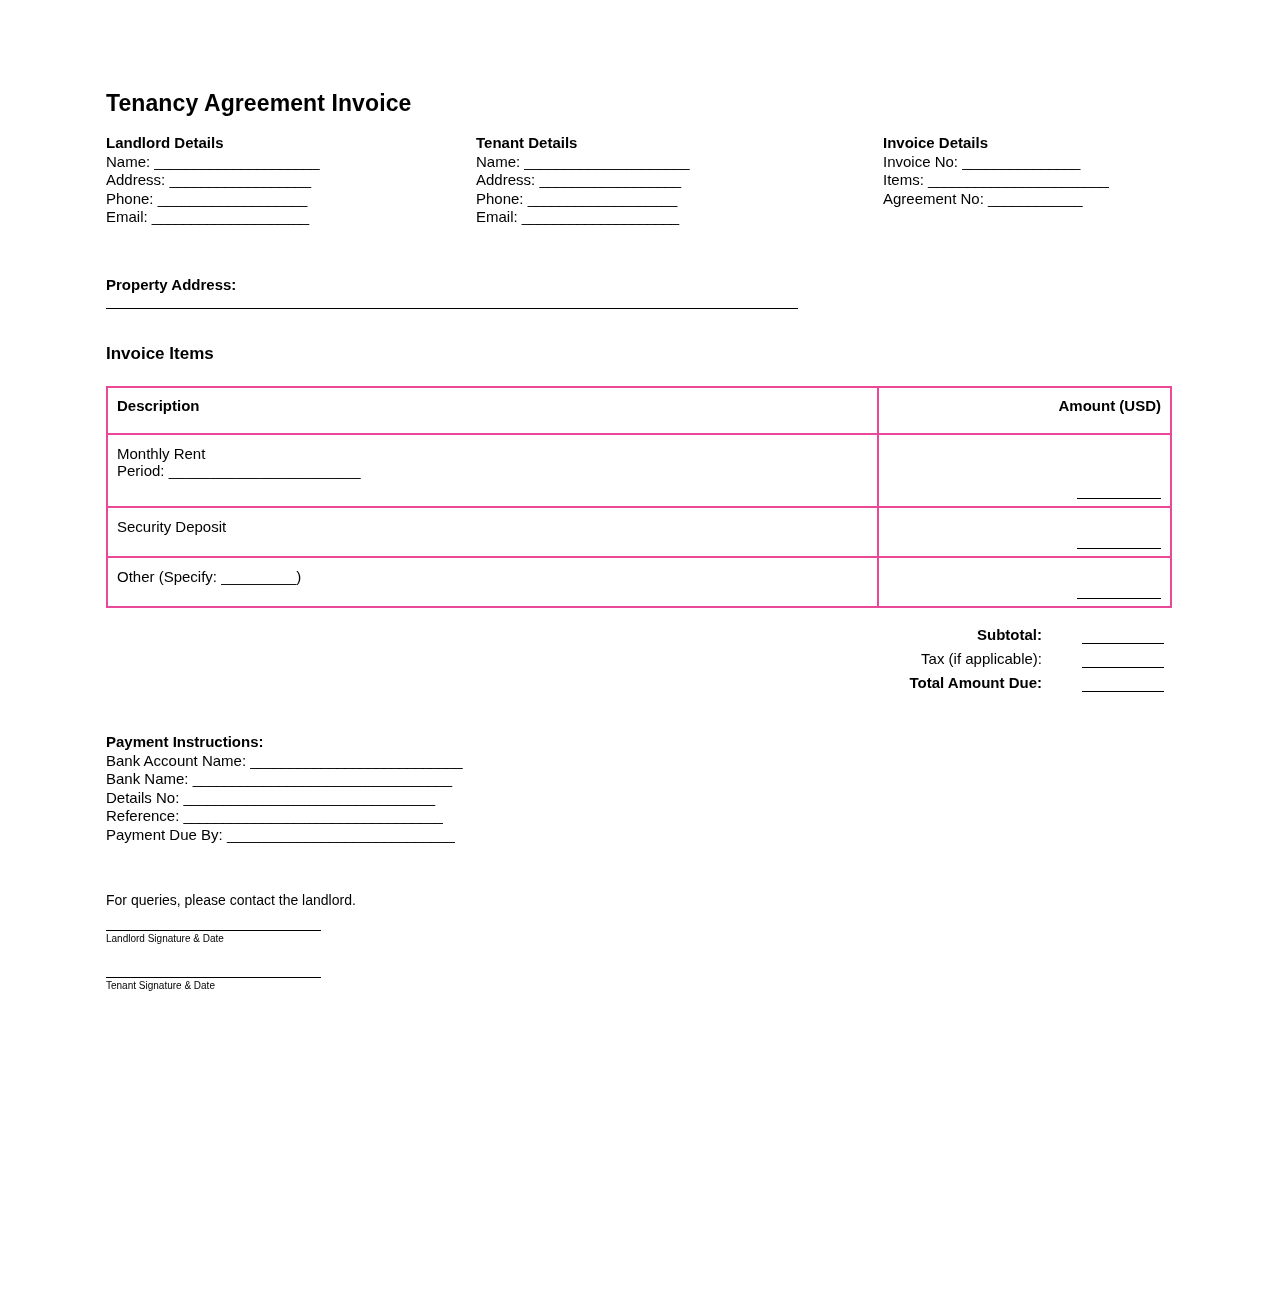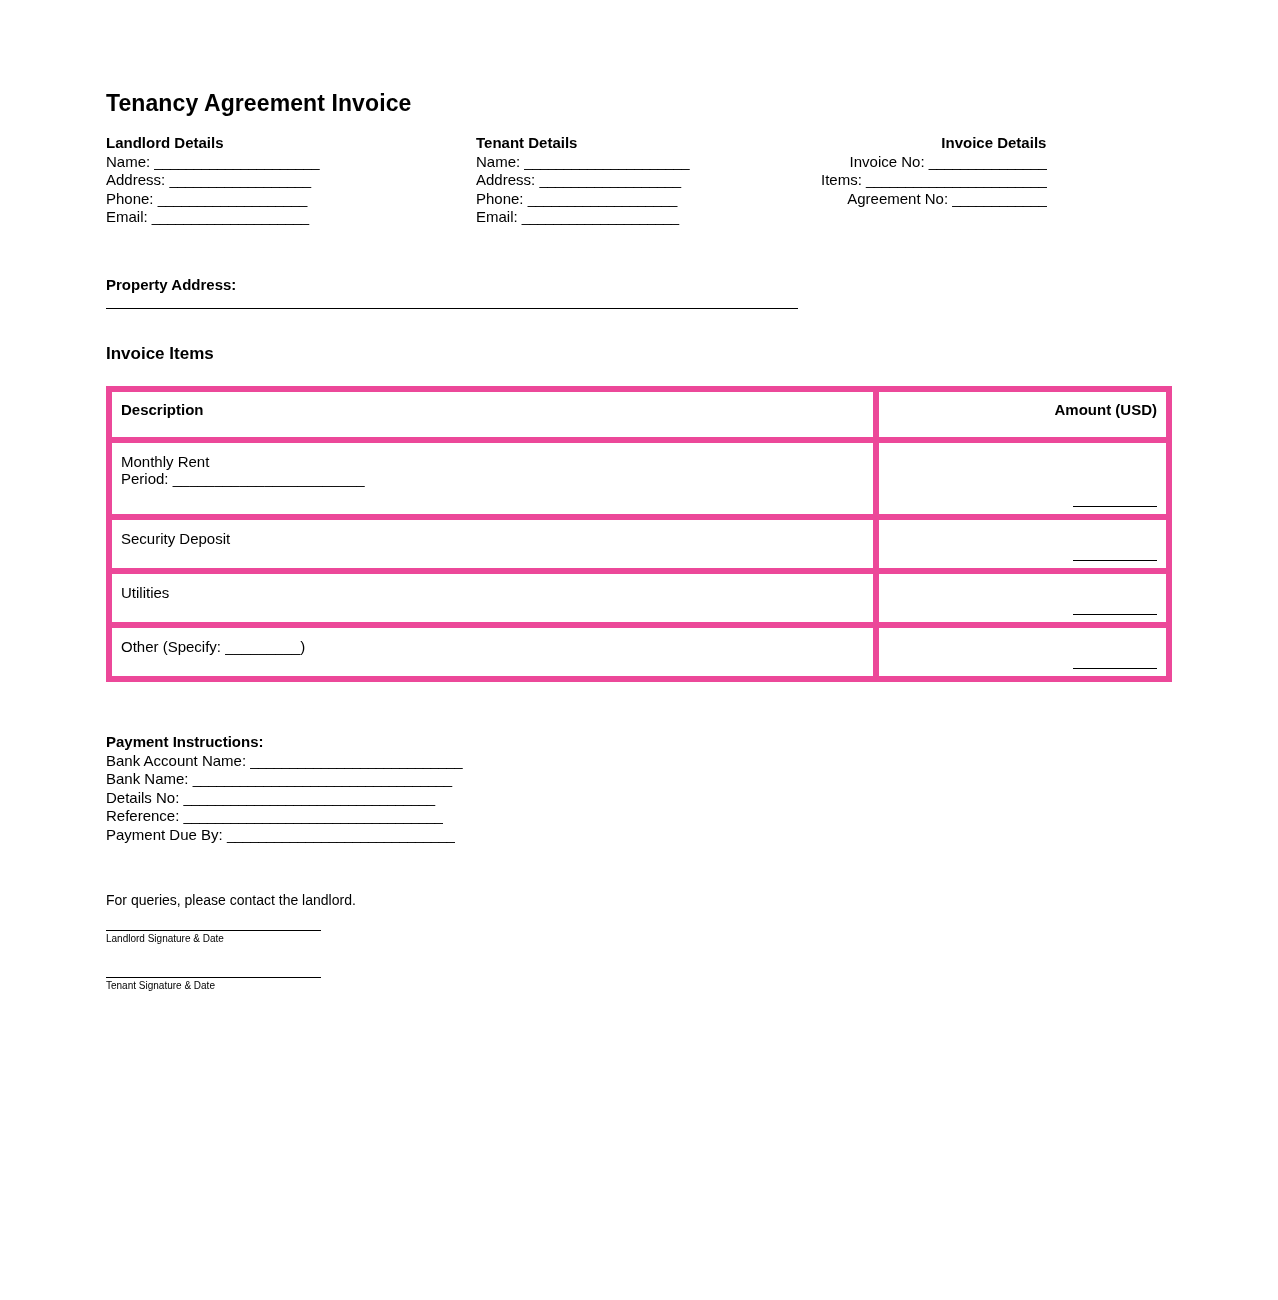--- a/index.html
+++ b/index.html
@@ -32,21 +32,21 @@
   }
 
   
   .col {
     position: absolute;
     font-size: 15px;
     line-height: 18.6px;
   }
   .col-landlord { left: 106px; top: 134px; }
   .col-tenant   { left: 476px; top: 134px; }
-  .col-invoice  { left: 821px; top: 134px; text-align: right; }
+  .col-invoice  { left: 883px; top: 134px; }
   .col-head {
     font-weight: bold;
     font-size: 15px;
     margin-bottom: 0px;
     white-space: nowrap;
   }
   .fline {
     white-space: nowrap;
     font-size: 15px;
   }
@@ -88,21 +88,21 @@
   .items-table {
     position: absolute;
     left: 106px;
     top: 386px;
     width: 1066px;
     border-collapse: collapse;
     table-layout: fixed;
     font-size: 15px;
   }
   .items-table td, .items-table th {
-    border: 6px solid #ec4899;
+    border: 2px solid #ec4899;
     padding: 0;
     vertical-align: top;
     text-align: left;
     font-weight: normal;
   }
   .th-desc {
     height: 36px;
     padding: 9px 0 0 9px !important;
     font-weight: bold !important;
     font-size: 15px;
@@ -262,37 +262,43 @@
       <tr class="row-std">
         <td class="cell-desc">
           <div>Security Deposit</div>
         </td>
         <td class="cell-amt">
           <span class="amt-blank"></span>
         </td>
       </tr>
       <tr class="row-std">
         <td class="cell-desc">
-          <div>Utilities</div>
-        </td>
-        <td class="cell-amt">
-          <span class="amt-blank"></span>
-        </td>
-      </tr>
-      <tr class="row-std">
-        <td class="cell-desc">
           <div>Other (Specify: _________)</div>
         </td>
         <td class="cell-amt">
           <span class="amt-blank"></span>
         </td>
       </tr>
     </tbody>
   </table>
 
+  <div class="totals">
+    <div class="totals-row">
+      <span class="totals-label tl-bold">Subtotal:</span>
+      <span class="totals-blank"></span>
+    </div>
+    <div class="totals-row">
+      <span class="totals-label">Tax (if applicable):</span>
+      <span class="totals-blank"></span>
+    </div>
+    <div class="totals-row">
+      <span class="totals-label tl-bold">Total Amount Due:</span>
+      <span class="totals-blank"></span>
+    </div>
+  </div>
 
   <div class="payment">
     <div class="pay-head">Payment Instructions:</div>
     <div class="fline"><span>Bank Account Name:</span> <span class="blank">___________________________</span></div>
     <div class="fline"><span>Bank Name:</span> <span class="blank">_________________________________</span></div>
     <div class="fline"><span>Details No:</span> <span class="blank">________________________________</span></div>
     <div class="fline"><span>Reference:</span> <span class="blank">_________________________________</span></div>
     <div class="fline"><span>Payment Due By:</span> <span class="blank">_____________________________</span></div>
   </div>
 

